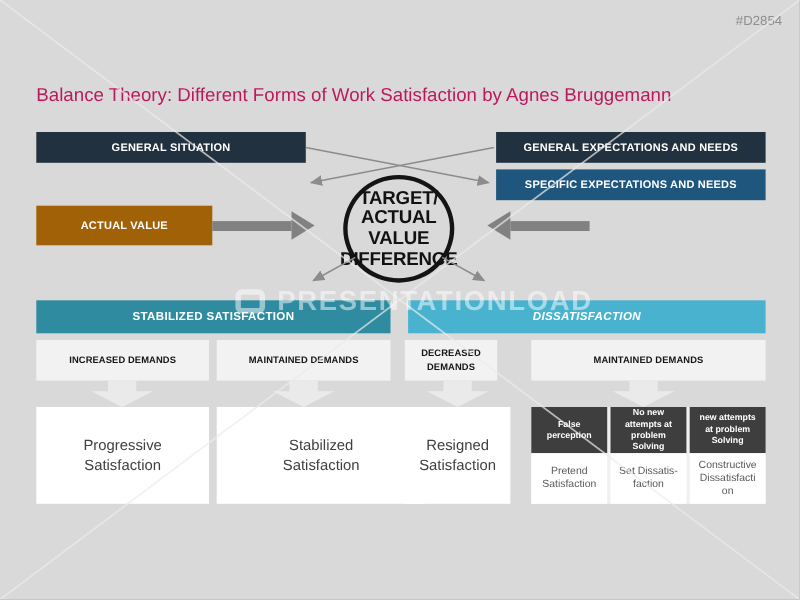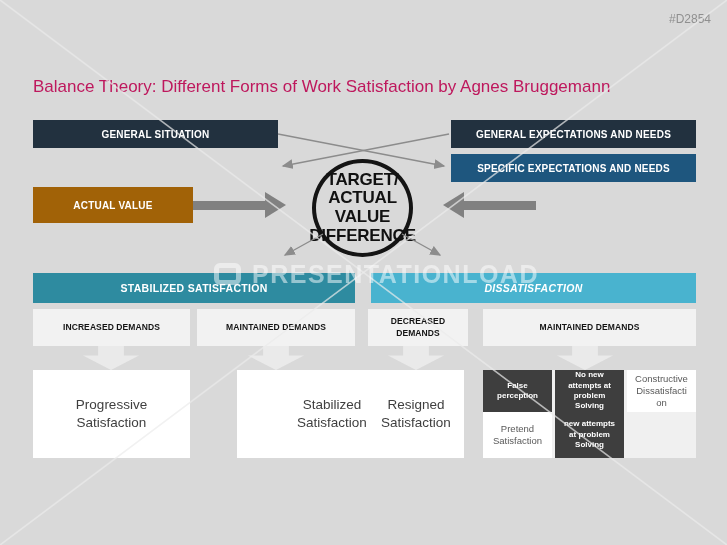--- a/index.html
+++ b/index.html
@@ -166,45 +166,47 @@
     <line x1="449" y1="134" x2="283" y2="166" stroke="#8c8c8c" stroke-width="1.4" marker-end="url(#ah)"></line>
     <line x1="323" y1="234" x2="285" y2="255" stroke="#8c8c8c" stroke-width="1.4" marker-end="url(#ah)"></line>
     <line x1="402" y1="234" x2="440" y2="255" stroke="#8c8c8c" stroke-width="1.4" marker-end="url(#ah)"></line>
   </svg>
 
   <div class="abs flexc secbar teal" style="left:33px; width:322px;">STABILIZED SATISFACTION</div>
   <div class="abs flexc secbar cyan" style="left:371px; width:325px;font-style:italic;">DISSATISFACTION</div>
 
   <div class="abs flexc demand" style="left:33px; width:157px;">INCREASED DEMANDS</div>
   <div class="abs flexc demand" style="left:197px; width:158px;">MAINTAINED DEMANDS</div>
-  <div class="abs flexc demand prewrap" style="left:368px; width:100px;">DECREASED
+  <div class="abs flexc demand prewrap" style="left:368px; width:84px;">DECREASED
 DEMANDS</div>
   <div class="abs flexc demand" style="left:483px; width:213px;">MAINTAINED DEMANDS</div>
 
   <div class="abs chev" style="left:83px;"></div>
   <div class="abs chev" style="left:248px;"></div>
   <div class="abs chev" style="left:388px;"></div>
   <div class="abs chev" style="left:557px;"></div>
 
   <div class="abs flexc outcome prewrap" style="left:33px; width:157px;">Progressive
 Satisfaction</div>
-  <div class="abs flexc outcome prewrap" style="left:197px; width:190px;margin-left:40px;">Stabilized
+  <div class="abs flexc outcome prewrap" style="left:197px; width:190px;">Stabilized
 Satisfaction</div>
   <div class="abs flexc outcome prewrap" style="left:368px; width:96px;">Resigned
 Satisfaction</div>
 
   <div class="abs dtable">
     <div class="flexc dth prewrap">False
 perception</div>
     <div class="flexc dtd prewrap">Pretend
 Satisfaction</div>
     <div class="flexc dth prewrap">No new
 attempts at
 problem
 Solving</div>
+    <div class="flexc dtd prewrap">Set Dissatis-
+faction</div>
     <div class="flexc dth prewrap">new attempts
 at problem
 Solving</div>
     <div class="flexc dtd prewrap">Constructive
 Dissatisfacti
 on</div>
   </div>
 
   <svg class="abs xlines" width="727" height="545" viewBox="0 0 727 545">
     <line x1="0" y1="0" x2="727" y2="545" stroke="#ececec" stroke-width="1.6" opacity="0.7"></line>

